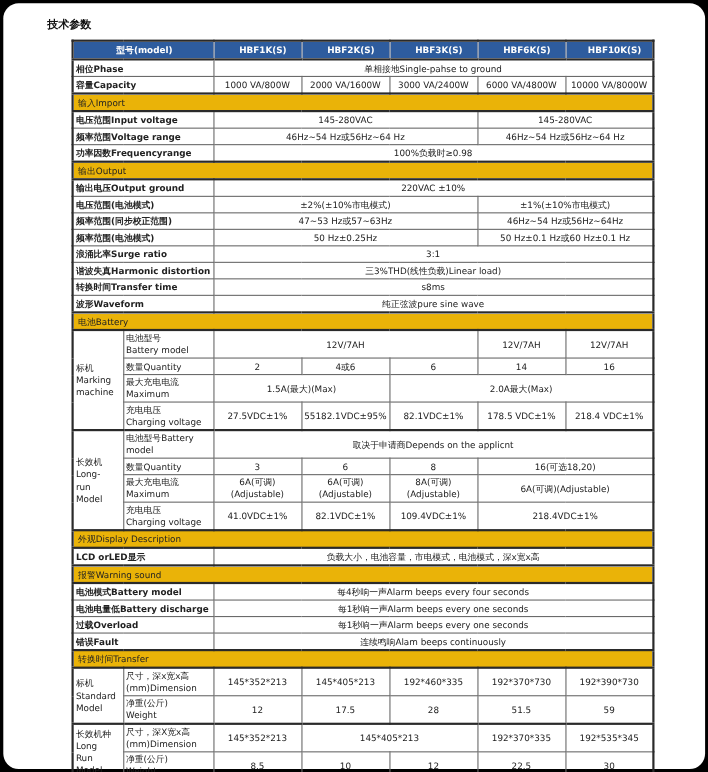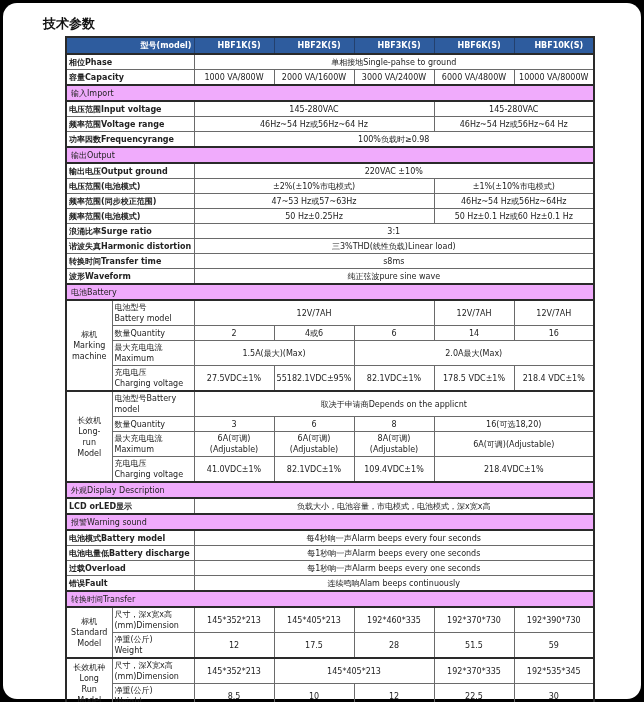--- a/index.html
+++ b/index.html
@@ -5,51 +5,51 @@
   html,body{margin:0;padding:0;}
   body{
     width:644px;height:702px;background:#000;position:relative;overflow:hidden;
     font-family:"DejaVu Sans","Liberation Sans",sans-serif;
   }
   .page{
     position:absolute;left:3px;top:3px;width:638px;height:696px;
     background:#ffffff;border-radius:14px;
   }
   .title{
-    position:absolute;left:40px;top:12px;font-size:13px;font-weight:bold;color:#111;
+    position:absolute;left:40px;top:12px;font-size:10px;font-weight:bold;color:#111;
   }
   table.spec{
     position:absolute;left:62px;top:33px;width:526px;
     border-collapse:collapse;table-layout:fixed;
     font-size:8px;color:#222;
   }
   table.spec td,table.spec th{
     border:1px solid #6a6a6a;
     padding:1px 2px;
     vertical-align:middle;
     white-space:pre-line;
     line-height:11px;
     height:12px;
     overflow:hidden;
   }
   table.spec{border:2px solid #2a2a2a;}
   tr.head th{
     background:#2e5c9e;color:#fff;font-weight:600;text-align:center;
     border:1px solid #23406e;border-bottom:2px solid #2a2a2a;height:13px;padding-left:12px;
   }
-  tr.head th:first-child{text-align:right;padding-left:4px;margin-top:32px;}
+  tr.head th:first-child{text-align:center;padding-left:4px;margin-top:32px;}
   tr.section td{
-    background:#f0abfc;text-align:left;padding-left:4px;
+    background:#eab308;text-align:left;padding-left:4px;
     border-top:2px solid #2a2a2a;border-bottom:2px solid #2a2a2a;
     border-left:1px solid #2a2a2a;border-right:1px solid #2a2a2a;
   }
   tr.thick td{border-top:2px solid #2a2a2a;}
   td.label{text-align:left;padding-left:4px;font-weight:bold;}
   td.plabel{text-align:left;}
-  td.group{text-align:center;}
+  td.group{text-align:left;}
   td.val{text-align:center;}
 </style>
 </head>
 <body>
 
 <div class="page">
   <div class="title">技术参数</div>
   <table class="spec">
     <colgroup>
       <col style="width:46px">

